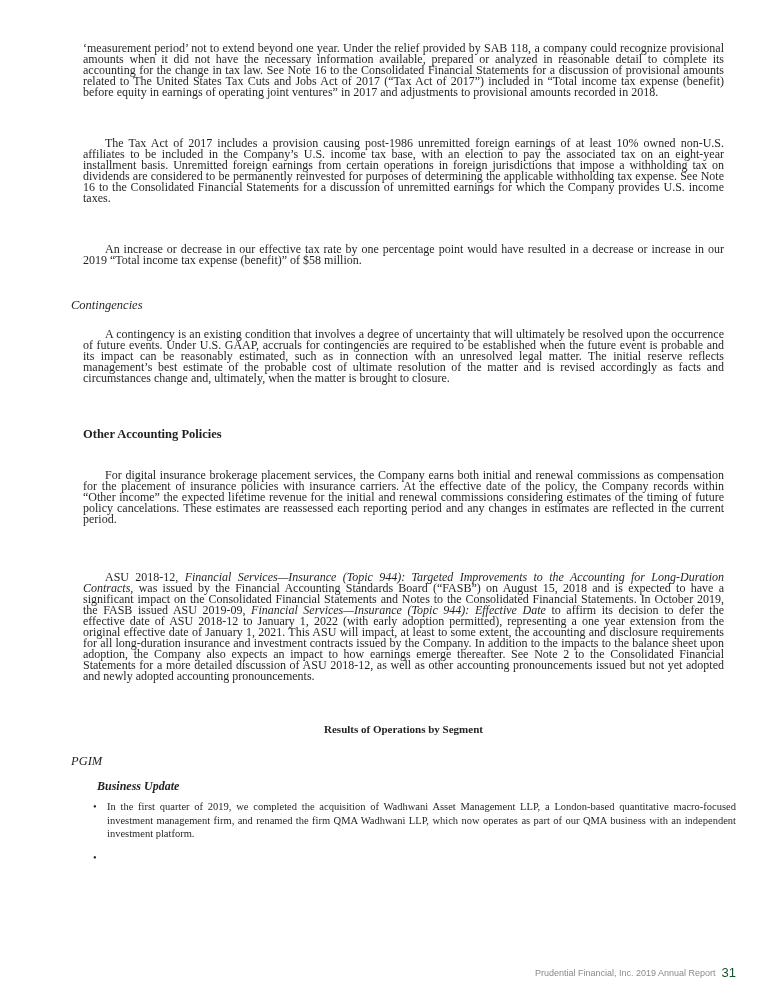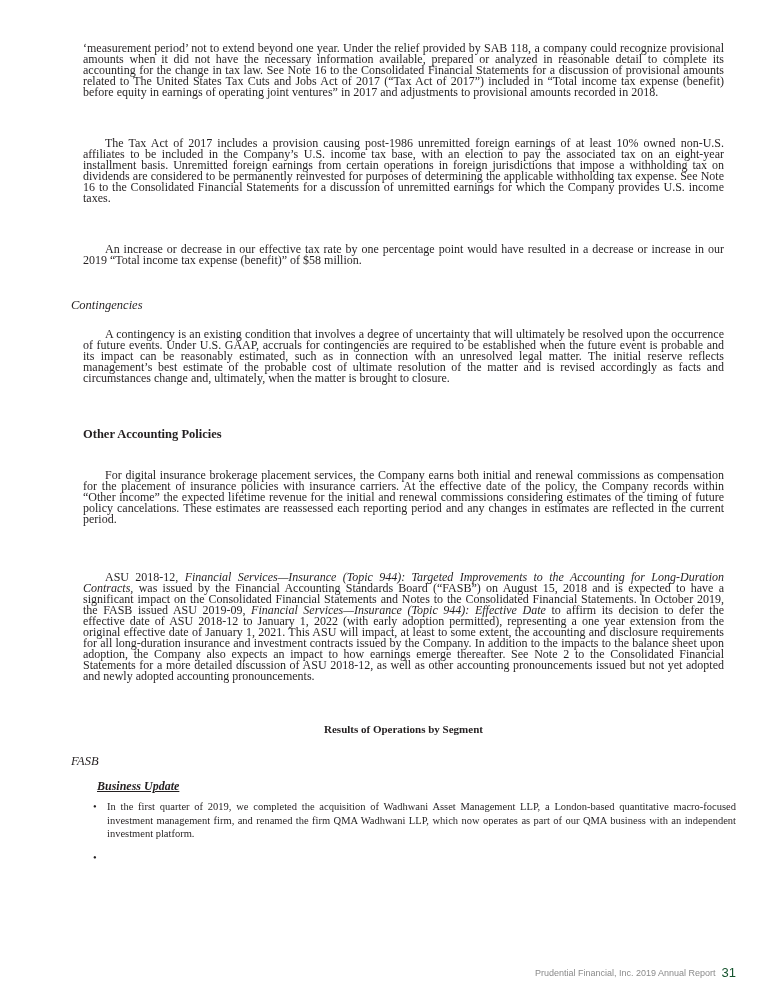--- a/index.html
+++ b/index.html
@@ -18,21 +18,21 @@
     font-style: italic; font-weight: normal; font-size: 12.5px;
     margin: 0; line-height: 15px;
   }
   .h-bold {
     font-weight: bold; font-size: 12.5px; margin: 12px; line-height: 15px;
   }
   .h-center {
     font-weight: bold; font-size: 11px; text-align: center; margin: 0; line-height: 15px;
   }
   .h-sub {
-    font-style: italic; font-size: 12px; margin: 0; line-height: 15px; padding-left: 26px; text-decoration: underline;
+    font-style: italic; font-size: 12px; margin: 0; line-height: 15px; padding-left: 26px;
   }
   ul.bullets { list-style: none; margin: 0; padding: 0; }
   ul.bullets li {
     position: relative; padding-left: 36px;
     font-size: 10.5px; line-height: 13.6px; text-align: justify;
   }
   ul.bullets li .bullet {
     position: absolute; left: 22px; top: 0;
   }
   .footer {
@@ -67,21 +67,21 @@
   <p class="body indent">For digital insurance brokerage placement services, the Company earns both initial and renewal commissions as compensation for the placement of insurance policies with insurance carriers. At the effective date of the policy, the Company records within “Other income” the expected lifetime revenue for the initial and renewal commissions considering estimates of the timing of future policy cancelations. These estimates are reassessed each reporting period and any changes in estimates are reflected in the current period.</p>
 
   <div style="height:19px"></div>
   <div style="height:4px"></div>
   <p class="body indent"><span>ASU 2018-12, </span><em>Financial Services—Insurance (Topic 944): Targeted Improvements to the Accounting for Long-Duration Contracts,</em><span> was issued by the Financial Accounting Standards Board (“FASB”) on August 15, 2018 and is expected to have a significant impact on the Consolidated Financial Statements and Notes to the Consolidated Financial Statements. In October 2019, the FASB issued ASU 2019-09, </span><em>Financial Services—Insurance (Topic 944): Effective Date</em><span> to affirm its decision to defer the effective date of ASU 2018-12 to January 1, 2022 (with early adoption permitted), representing a one year extension from the original effective date of January 1, 2021. This ASU will impact, at least to some extent, the accounting and disclosure requirements for all long-duration insurance and investment contracts issued by the Company. In addition to the impacts to the balance sheet upon adoption, the Company also expects an impact to how earnings emerge thereafter. See Note 2 to the Consolidated Financial Statements for a more detailed discussion of ASU 2018-12, as well as other accounting pronouncements issued but not yet adopted and newly adopted accounting pronouncements.</span></p>
 
   <div style="height:28px"></div>
   <h2 class="h-center">Results of Operations by Segment</h2>
 
   <div style="height:17px"></div>
-  <h3 class="h-italic">FASB</h3>
+  <h3 class="h-italic">PGIM</h3>
 
   <div style="height:10px"></div>
   <h4 class="h-sub">Business Update</h4>
 
   <div style="height:6px"></div>
   <ul class="bullets">
     <li>
       <span class="bullet">•</span>
       <span>In the first quarter of 2019, we completed the acquisition of Wadhwani Asset Management LLP, a London-based quantitative macro-focused investment management firm, and renamed the firm QMA Wadhwani LLP, which now operates as part of our QMA business with an independent investment platform.</span>
     </li>

